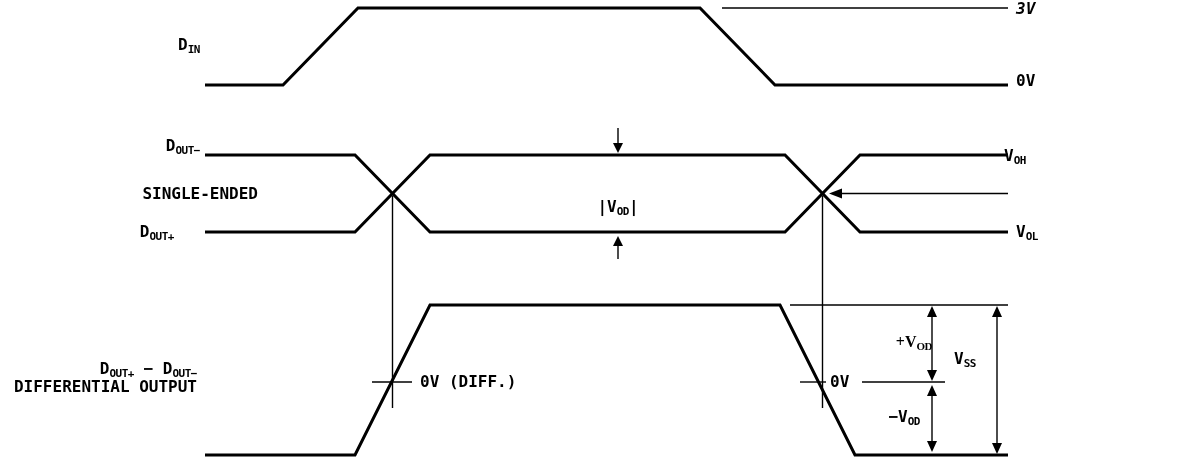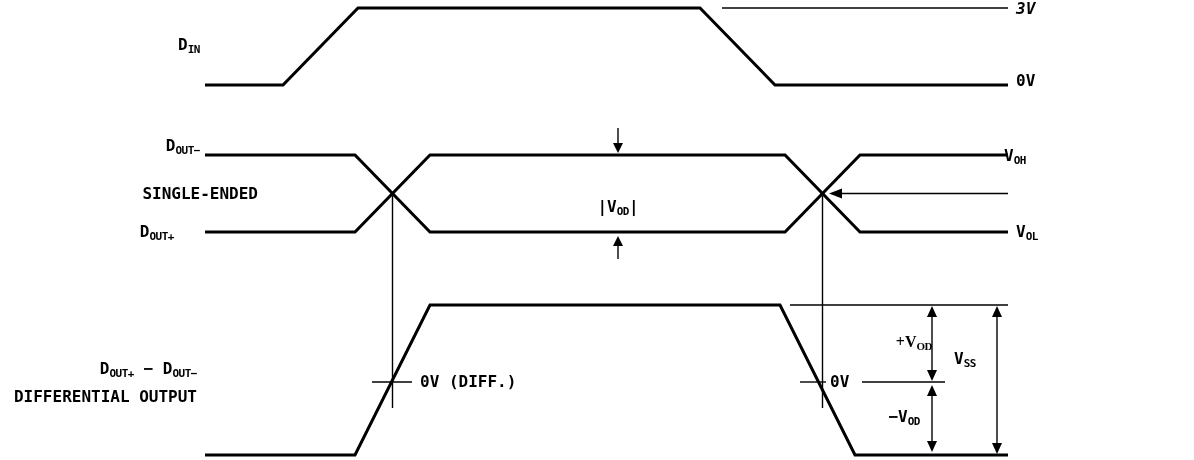--- a/index.html
+++ b/index.html
@@ -90,21 +90,21 @@
   <div class="lbl" style="right:994px; top:46px;"><span>D</span><span class="sub">IN</span></div>
 
   <div class="lbl" style="right:994px; top:147px;"><span>D</span><span class="sub">OUT−</span></div>
 
   <div class="lbl" style="right:936px; top:194px;"><span>SINGLE-ENDED</span></div>
 
   <div class="lbl" style="right:1020px; top:233px;"><span>D</span><span class="sub">OUT+</span></div>
 
   <div class="lbl" style="right:997px; top:358px;margin-top:12px;"><span>D</span><span class="sub">OUT+</span><span> − D</span><span class="sub">OUT−</span></div>
 
-  <div class="lbl" style="right:997px; top:387px;margin-top:10px;"><span>DIFFERENTIAL OUTPUT</span></div>
+  <div class="lbl" style="right:997px; top:387px;"><span>DIFFERENTIAL OUTPUT</span></div>
 
   <div class="lbl" style="left:1016px; top:9px;font-style:italic;"><span>3V</span></div>
 
   <div class="lbl" style="left:1016px; top:81px;"><span>0V</span></div>
 
   <div class="lbl" style="left:1004px; top:157px;"><span>V</span><span class="sub">OH</span></div>
 
 
   <div class="lbl" style="left:1016px; top:233px;"><span>V</span><span class="sub">OL</span></div>
 

